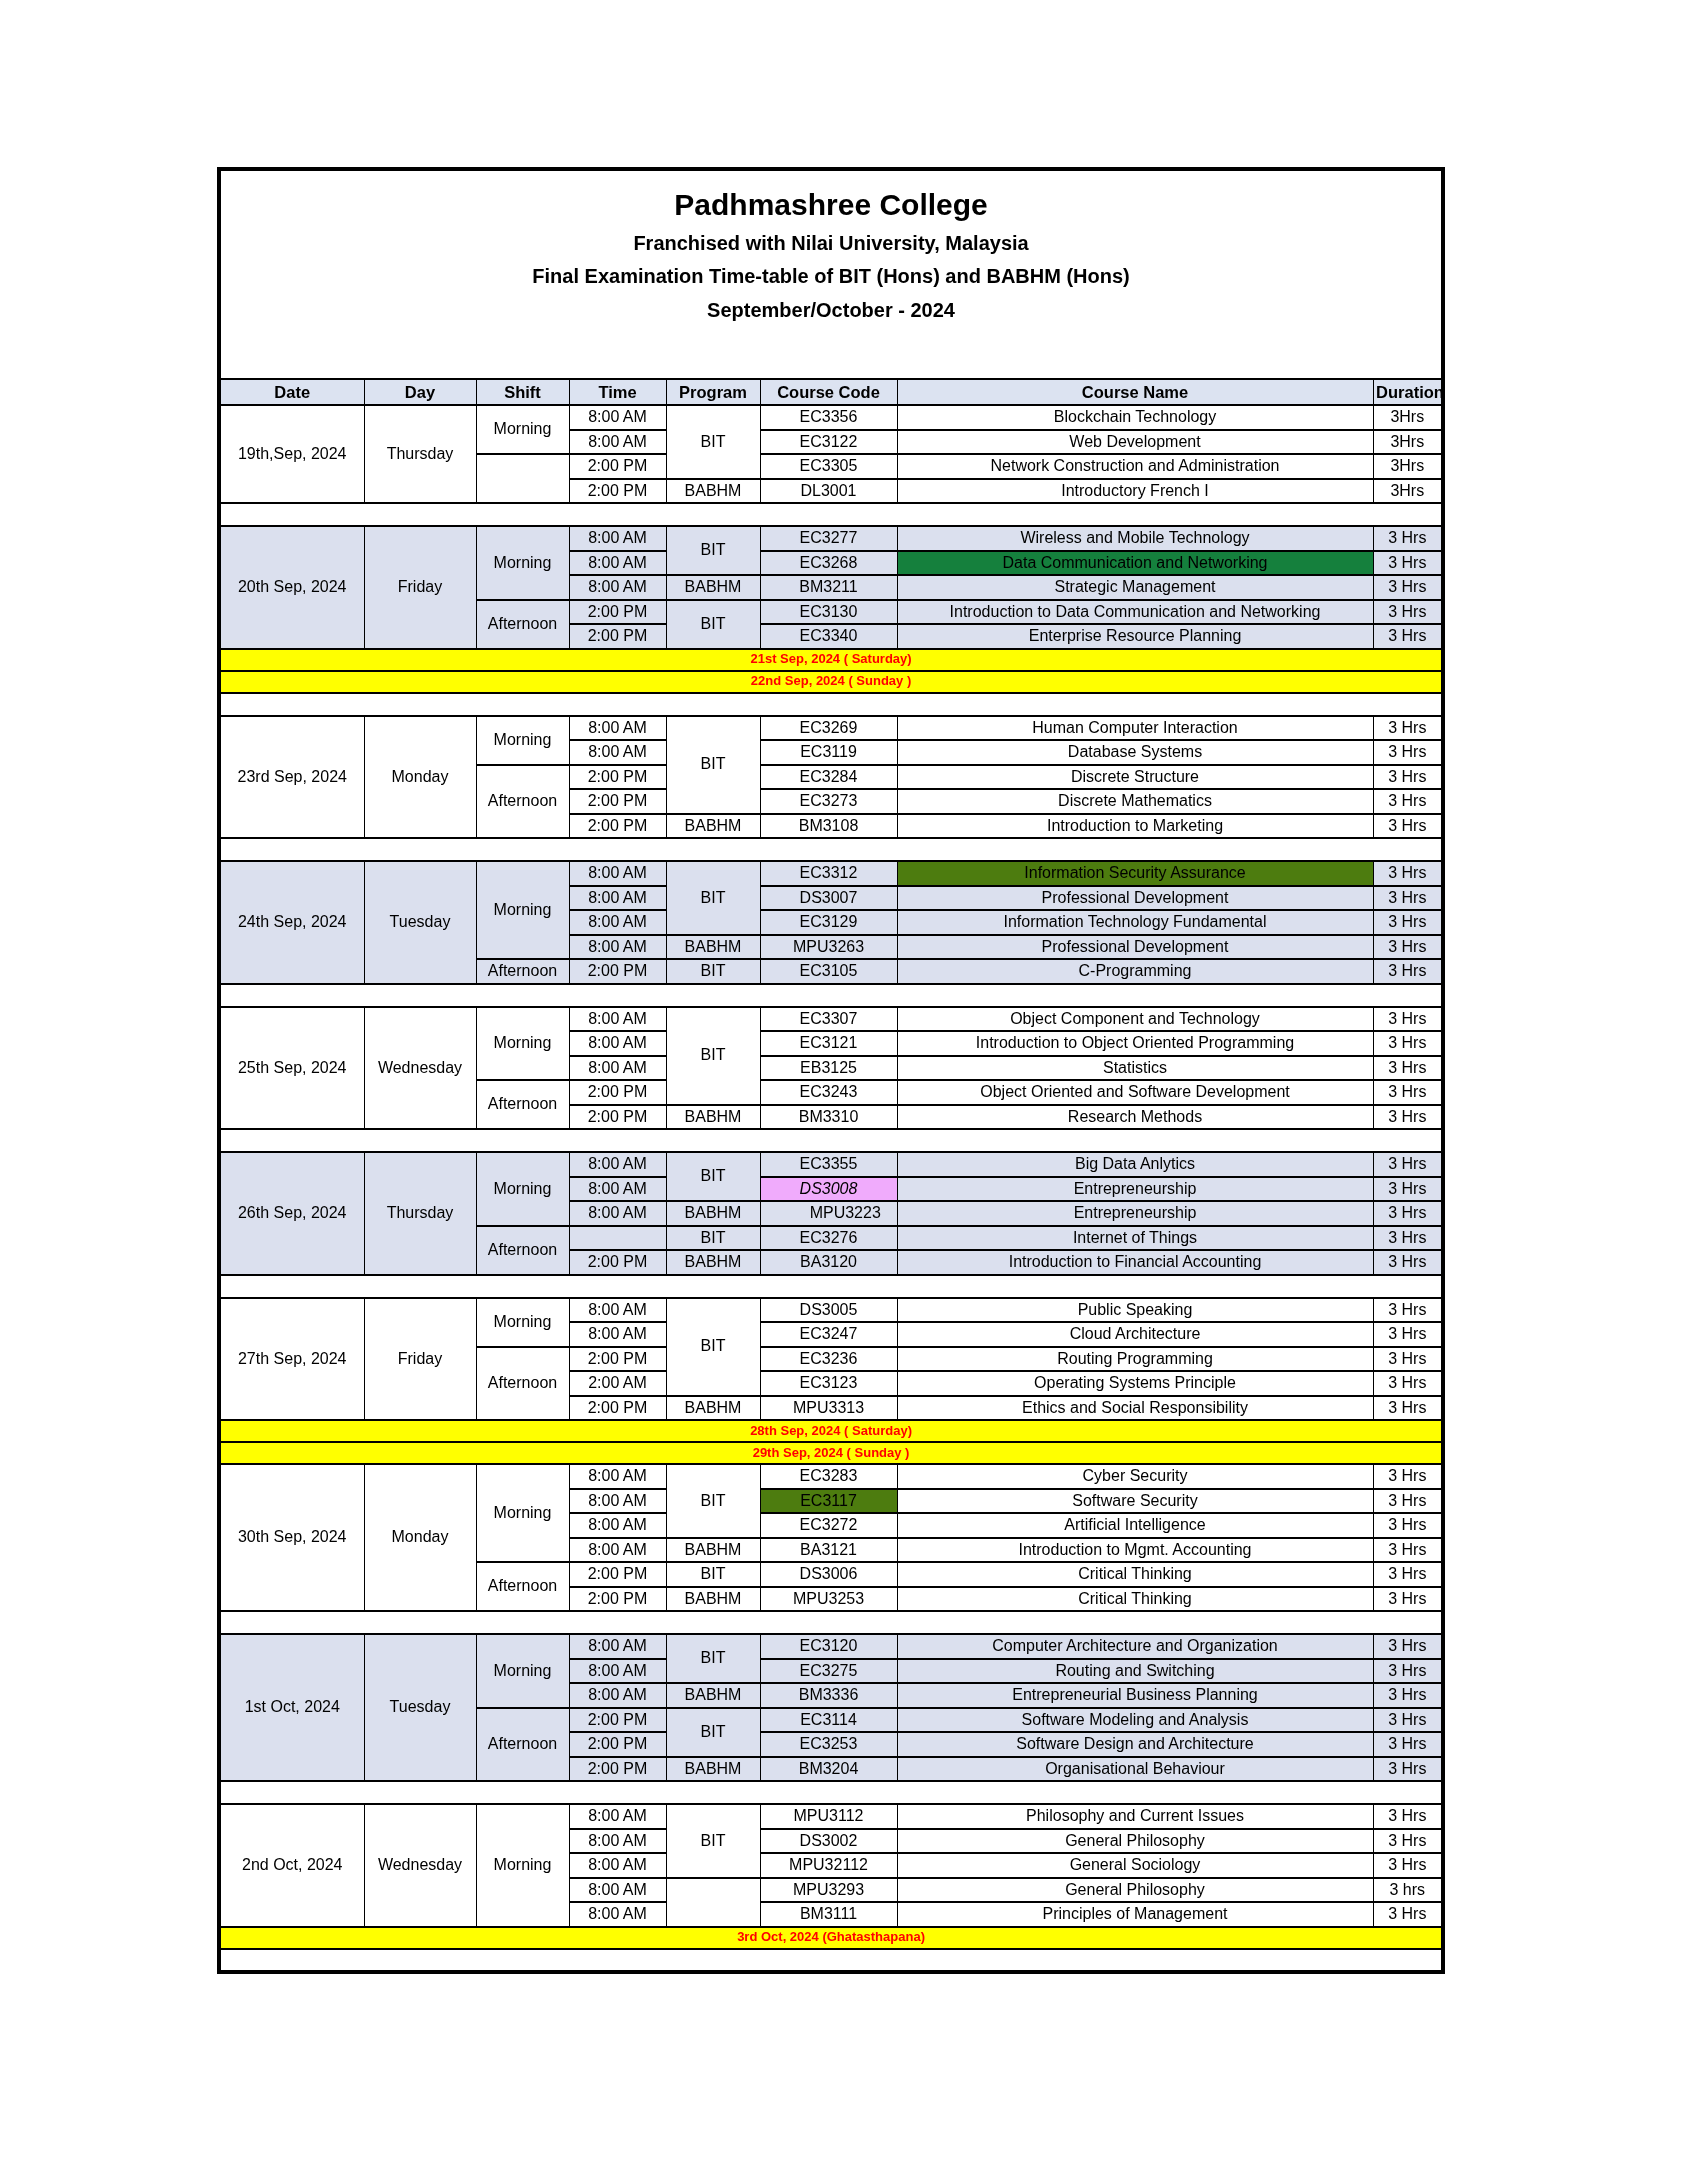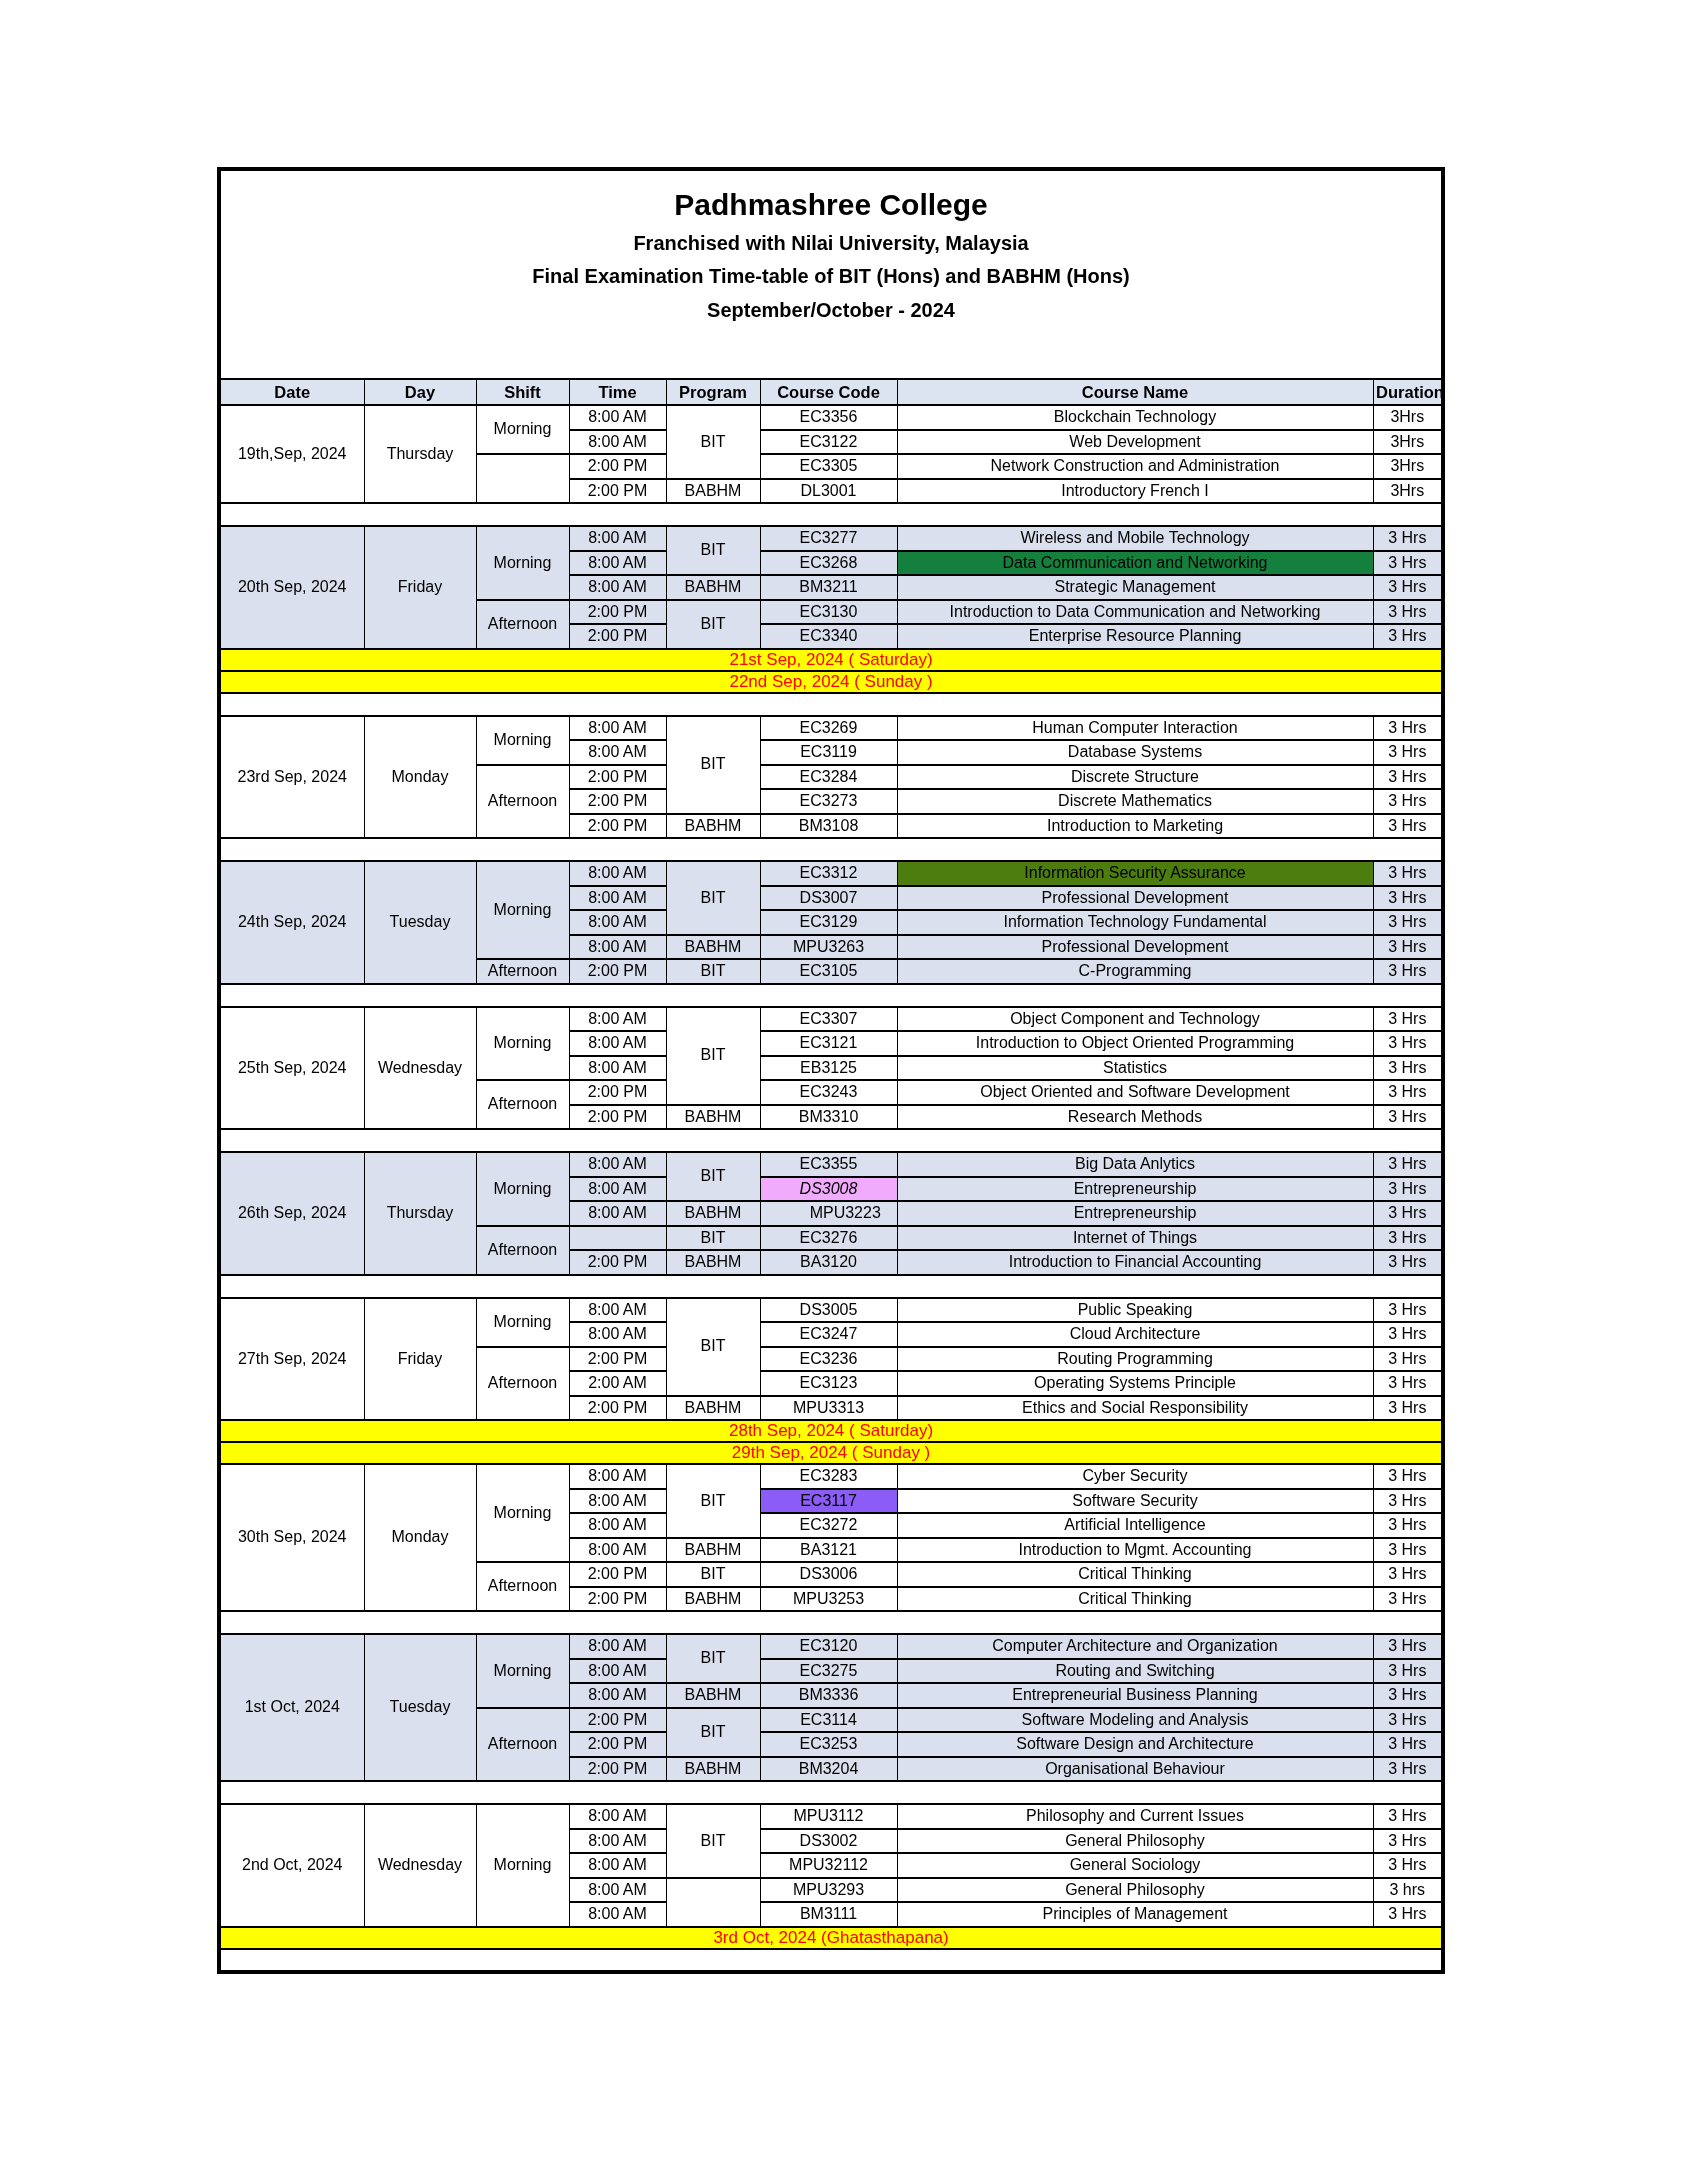--- a/index.html
+++ b/index.html
@@ -68,22 +68,22 @@
 
   tr.gap-row td {
     height: 23px;
     background: #fff;
     border-left: none; border-right: none;
     border-top: 2px solid #000;
     border-bottom: 2px solid #000;
   }
   tr.holiday-row td {
     height: 22px;
-    font-weight: normal;
-    font-size: 17px;
+    font-weight: bold;
+    font-size: 13px;
     border-left: none; border-right: none;
     border-top: 2px solid #000;
     border-bottom: 2px solid #000;
   }
 </style>
 </head>
 <body>
 
 <div class="sheet">
   <table class="timetable">
@@ -402,21 +402,21 @@
           <td rowspan="6" style="background: rgb(255, 255, 255);">Monday</td>
           <td rowspan="4" style="background: rgb(255, 255, 255);">Morning</td>
           <td style="background: rgb(255, 255, 255);">8:00 AM</td>
           <td rowspan="3" style="background: rgb(255, 255, 255);">BIT</td>
           <td style="background: rgb(255, 255, 255);">EC3283</td>
           <td style="background: rgb(255, 255, 255);">Cyber Security</td>
           <td style="background: rgb(255, 255, 255);">3 Hrs</td>
         </tr>
         <tr class="data-row">
           <td style="background: rgb(255, 255, 255);">8:00 AM</td>
-          <td style="background: #8b5cf6; margin-left: 21px;">EC3117</td>
+          <td style="background: #4d7c0f; margin-left: 21px;">EC3117</td>
           <td style="background: rgb(255, 255, 255);">Software Security</td>
           <td style="background: rgb(255, 255, 255);">3 Hrs</td>
         </tr>
         <tr class="data-row">
           <td style="background: rgb(255, 255, 255);">8:00 AM</td>
           <td style="background: rgb(255, 255, 255);">EC3272</td>
           <td style="background: rgb(255, 255, 255);">Artificial Intelligence</td>
           <td style="background: rgb(255, 255, 255);">3 Hrs</td>
         </tr>
         <tr class="data-row">

